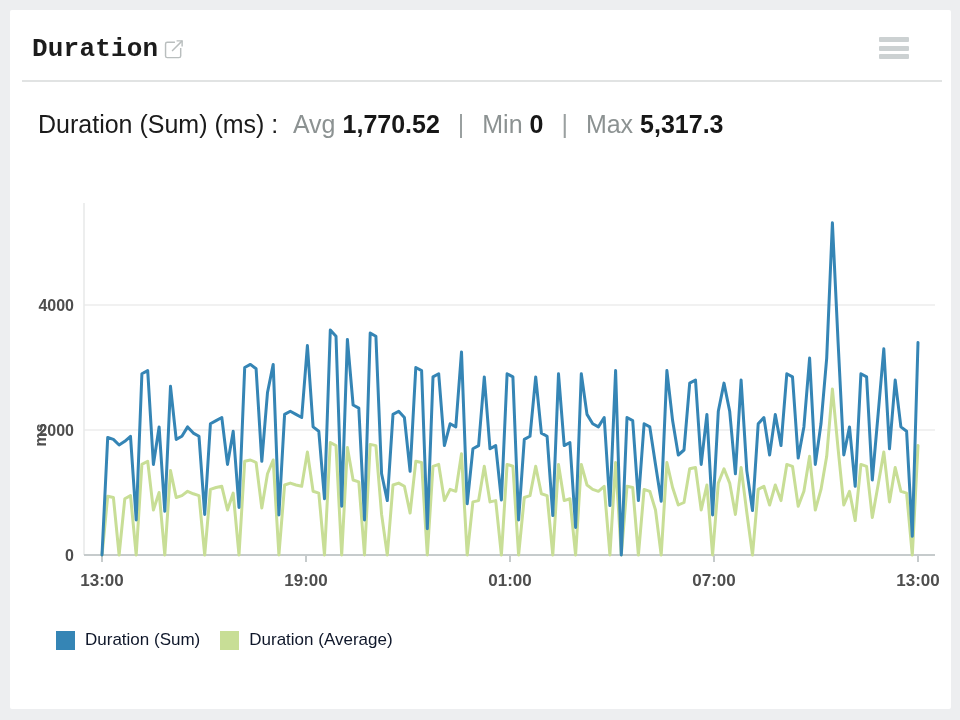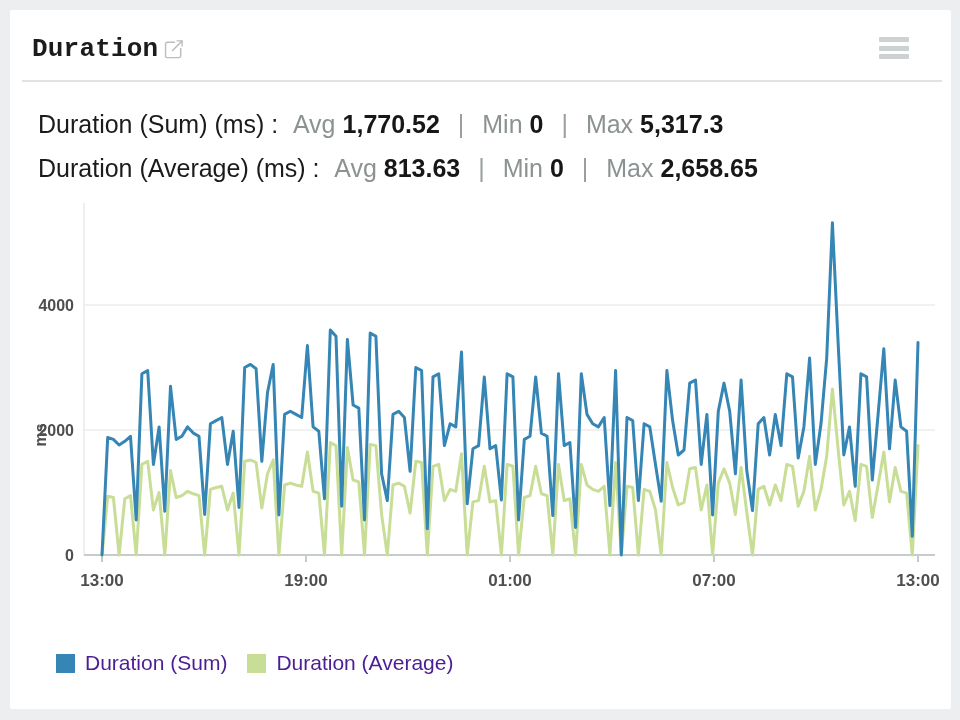--- a/index.html
+++ b/index.html
@@ -29,22 +29,22 @@
   #stat1{top:100px}
   #stat2{top:144px}
   .statrow .lbl{margin-right:9px}
   .statrow .g{color:#8c9292;margin-right:7px}
   .statrow .v{font-weight:700;color:#171717}
   .statrow .pipe{color:#9aa0a0;margin:0 11px;font-weight:400}
   .chart-wrap{position:absolute;left:0;top:185px;width:941px;height:420px}
   .xlab{font:700 17px "Liberation Sans",sans-serif;fill:#4e4e4e}
   .ylab{font:700 16px "Liberation Sans",sans-serif;fill:#4e4e4e}
   .legend{
-    position:absolute;left:46px;top:641px;display:flex;align-items:center;
-    font-size:21px;color:#4c1d95;
+    position:absolute;left:46px;top:620px;display:flex;align-items:center;
+    font-size:17px;color:#0f172a;
   }
   .legend .item{display:flex;align-items:center;cursor:pointer}
   .legend .item + .item{margin-left:20px}
   .legend .sw{width:19px;height:19px;margin-right:10px}
 </style>
 </head>
 <body>
 
 <div class="card">
 
@@ -66,28 +66,20 @@
 
   <div class="statrow" id="stat1">
     <span class="lbl">Duration (Sum) (ms) :</span>
     <span class="g">Avg</span><span class="v">1,770.52</span>
     <span class="pipe">|</span>
     <span class="g">Min</span><span class="v">0</span>
     <span class="pipe">|</span>
     <span class="g">Max</span><span class="v">5,317.3</span>
   </div>
 
-  <div class="statrow" id="stat2">
-    <span class="lbl">Duration (Average) (ms) :</span>
-    <span class="g">Avg</span><span class="v">813.63</span>
-    <span class="pipe">|</span>
-    <span class="g">Min</span><span class="v">0</span>
-    <span class="pipe">|</span>
-    <span class="g">Max</span><span class="v">2,658.65</span>
-  </div>
 
   <div class="chart-wrap">
     <svg id="chart-svg" width="941" height="420" viewBox="0 0 941 420">
         <line x1="74" y1="235" x2="925" y2="235" stroke="#ededed" stroke-width="1.5"></line>
         <line x1="74" y1="110" x2="925" y2="110" stroke="#ededed" stroke-width="1.5"></line>
         <line x1="74" y1="8" x2="74" y2="360" stroke="#e7e9e9" stroke-width="1.5"></line>
         <line x1="74" y1="360" x2="925" y2="360" stroke="#c6cbcc" stroke-width="2"></line>
         <line x1="92" y1="360" x2="92" y2="367" stroke="#c6cbcc" stroke-width="2"></line>
         <text x="92" y="391" text-anchor="middle" class="xlab">13:00</text>
         <line x1="296" y1="360" x2="296" y2="367" stroke="#c6cbcc" stroke-width="2"></line>

